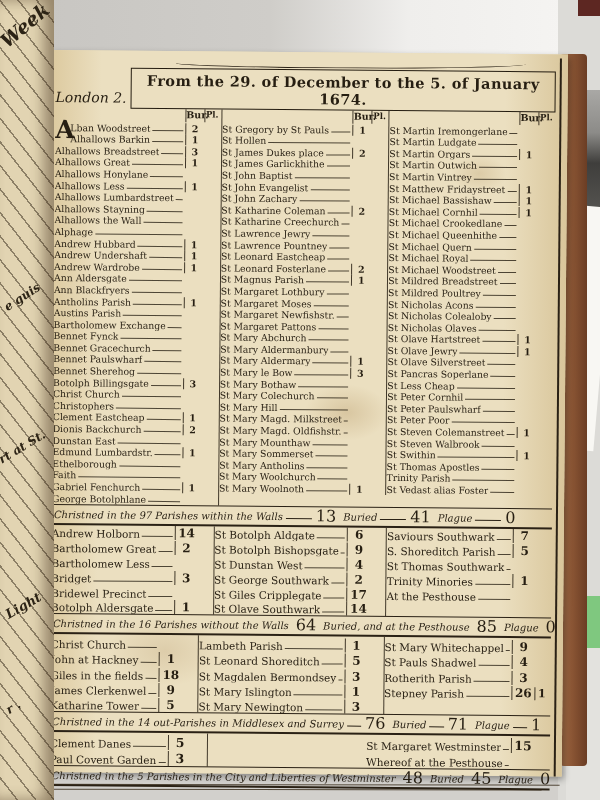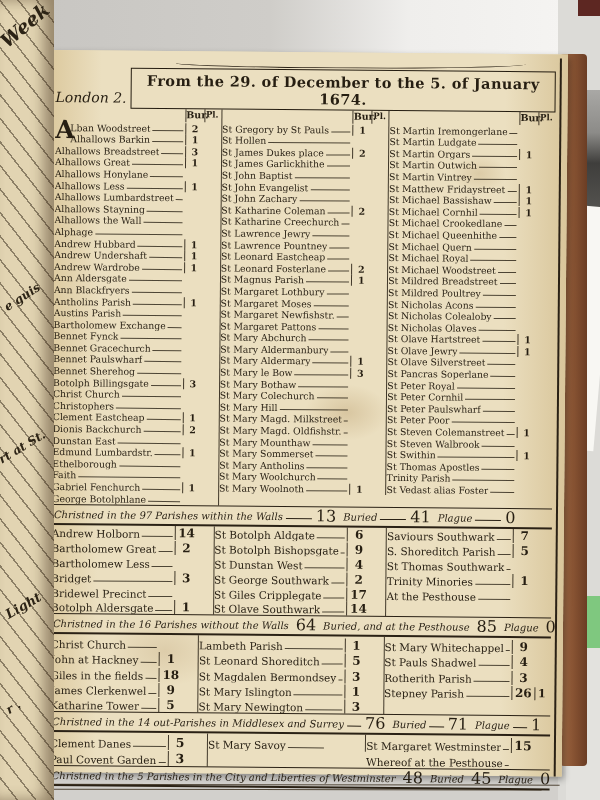--- a/index.html
+++ b/index.html
@@ -642,21 +642,21 @@
               <span class="bur"></span>
               <span class="pl"></span>
             </div>
             <div class="row">
               <span class="pname">St Pancras Soperlane</span>
               <span class="leader"></span>
               <span class="bur"></span>
               <span class="pl"></span>
             </div>
             <div class="row">
-              <span class="pname">St Peter Royal</span>
+              <span class="pname">St Less Cheap</span>
               <span class="leader"></span>
               <span class="bur"></span>
               <span class="pl"></span>
             </div>
             <div class="row">
               <span class="pname">St Peter Cornhil</span>
               <span class="leader"></span>
               <span class="bur"></span>
               <span class="pl"></span>
             </div>
@@ -954,26 +954,20 @@
               <span class="pl"></span>
             </div>
             <div class="row">
               <span class="pname">Paul Covent Garden</span>
               <span class="leader"></span>
               <span class="bur">3</span>
               <span class="pl"></span>
             </div>
           </div>
           <div class="col">
-            <div class="row">
-              <span class="pname">St Mary Savoy</span>
-              <span class="leader"></span>
-              <span class="bur"></span>
-              <span class="pl"></span>
-            </div>
           </div>
           <div class="col">
             <div class="row">
               <span class="pname">St Margaret Westminster</span>
               <span class="leader"></span>
               <span class="bur">15</span>
               <span class="pl"></span>
             </div>
             <div class="row">
               <span class="pname">Whereof at the Pesthouse</span>

